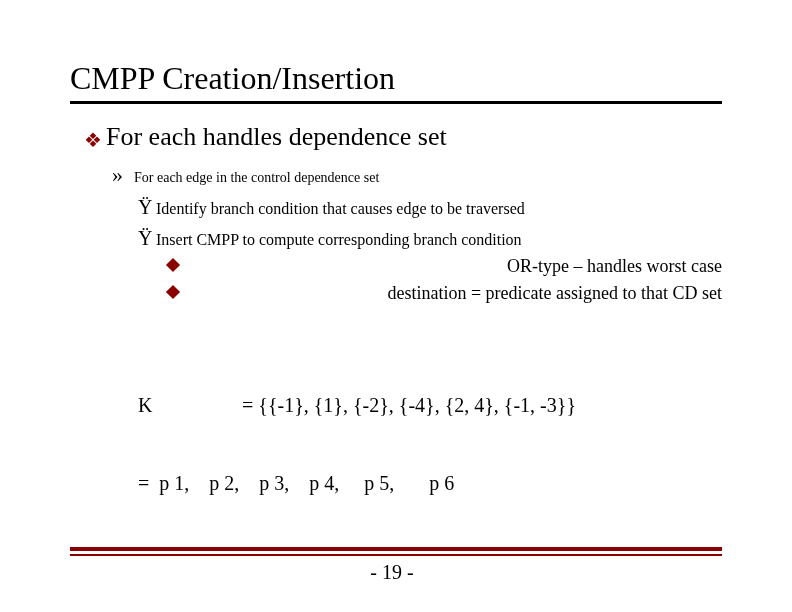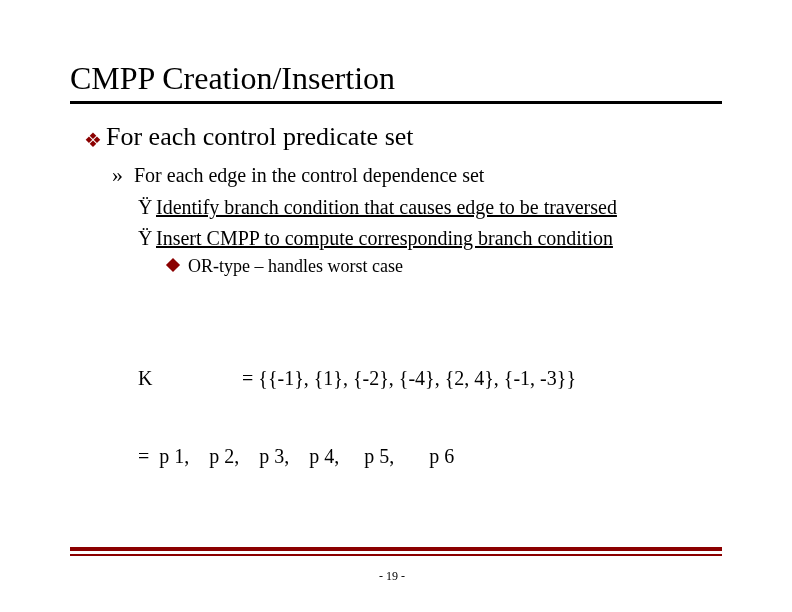--- a/index.html
+++ b/index.html
@@ -44,33 +44,33 @@
   .l1 .bullet {
     color: #8b0000;
     font-size: 20px;
     width: 22px;
     position: relative;
     top: 2px;
   }
   .l1 .txt { font-size: 26px; }
   .l2 { margin-left: 28px; margin-top: 10px; }
   .l2 .bullet { width: 22px; font-size: 22px; }
-  .l2 .txt { font-size: 20px; }
+  .l2 .txt { font-size: 14px; }
   .l3 { margin-left: 54px; margin-top: 8px; }
   .l3 .bullet { width: 18px; font-size: 20px; }
-  .l3 .txt { font-size: 20px; text-decoration: underline; }
+  .l3 .txt { font-size: 16px; }
   .l4 { margin-left: 84px; margin-top: 6px; }
   .l4 .bullet {
     width: 20px;
     color: #8b0000;
     font-size: 14px;
     position: relative;
     top: -1px;
   }
-  .l4 .txt { font-size: 18px; }
+  .l4 .txt { font-size: 18px; text-align: right; }
   .kblock {
     margin-left: 54px;
     margin-top: 36px;
     font-size: 20px;
     line-height: 1.3;
     white-space: pre;
     font-family: "Times New Roman", Times, serif;
   }
   .eq-row {
     display: flex;
@@ -86,21 +86,21 @@
     border-top: 4px solid #8b0000;
     border-bottom: 2px solid #8b0000;
     height: 3px;
   }
   .pagenum {
     position: absolute;
     bottom: 28px;
     left: 0;
     right: 8px;
     text-align: center;
-    font-size: 12px;
+    font-size: 20px;
   }
   .diamond-icon {
     display: inline-block;
     width: 10px;
     height: 10px;
     background: #8b0000;
     transform: rotate(45deg);
     margin-right: 8px;
     position: relative;
     top: -1px;
@@ -110,41 +110,45 @@
 <body>
 
 <div class="slide">
 
   <div class="title">CMPP Creation/Insertion</div>
 
   <div class="content">
 
     <div class="row l1">
       <span class="bullet">❖</span>
-      <span class="txt">For each control predicate set</span>
+      <span class="txt">For each handles dependence set</span>
     </div>
 
     <div class="row l2">
       <span class="bullet">»</span>
       <span class="txt">For each edge in the control dependence set</span>
     </div>
 
     <div class="row l3">
       <span class="bullet">Ÿ</span>
       <span class="txt">Identify branch condition that causes edge to be traversed</span>
     </div>
 
     <div class="row l3">
       <span class="bullet">Ÿ</span>
       <span class="txt">Insert CMPP to compute corresponding branch condition</span>
     </div>
 
     <div class="row l4">
       <span class="bullet"><span class="diamond-icon"></span></span>
       <span class="txt">OR-type – handles worst case</span>
+    </div>
+    <div class="row l4">
+      <span class="bullet"><span class="diamond-icon"></span></span>
+      <span class="txt">destination = predicate assigned to that CD set</span>
     </div>
 
     <div class="kblock">
       <div class="eq-row">
         <span class="eq-label">K</span>
         <span>=</span>
         <span>&nbsp;</span>
         <span>{{-1}, {1}, {-2}, {-4}, {2, 4}, {-1, -3}}</span>
       </div>
       <div class="eq-row">

